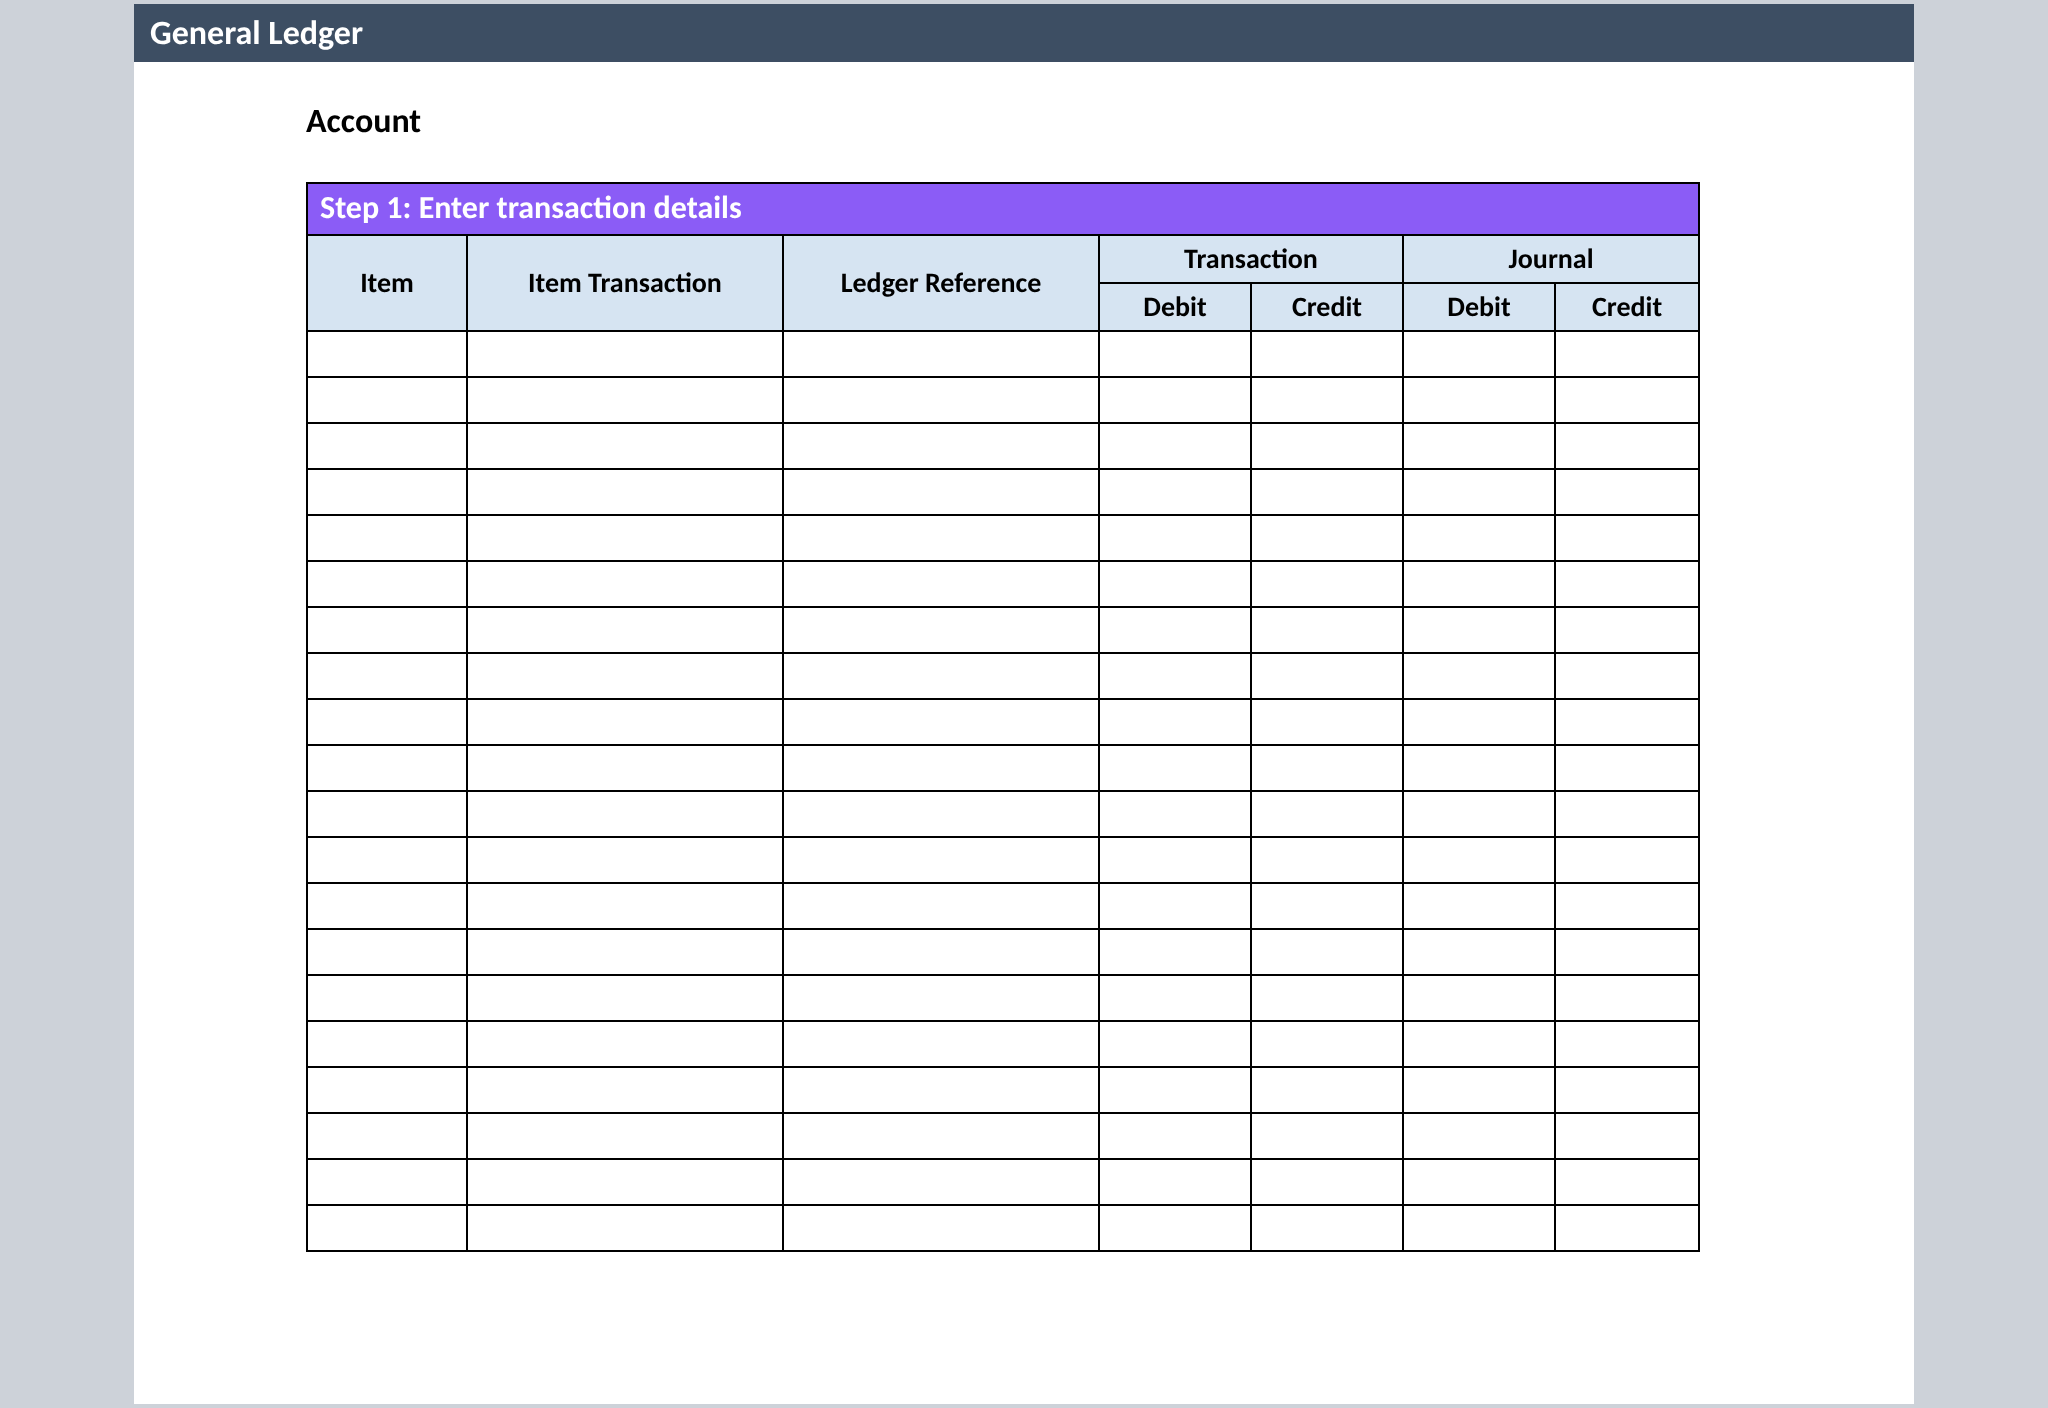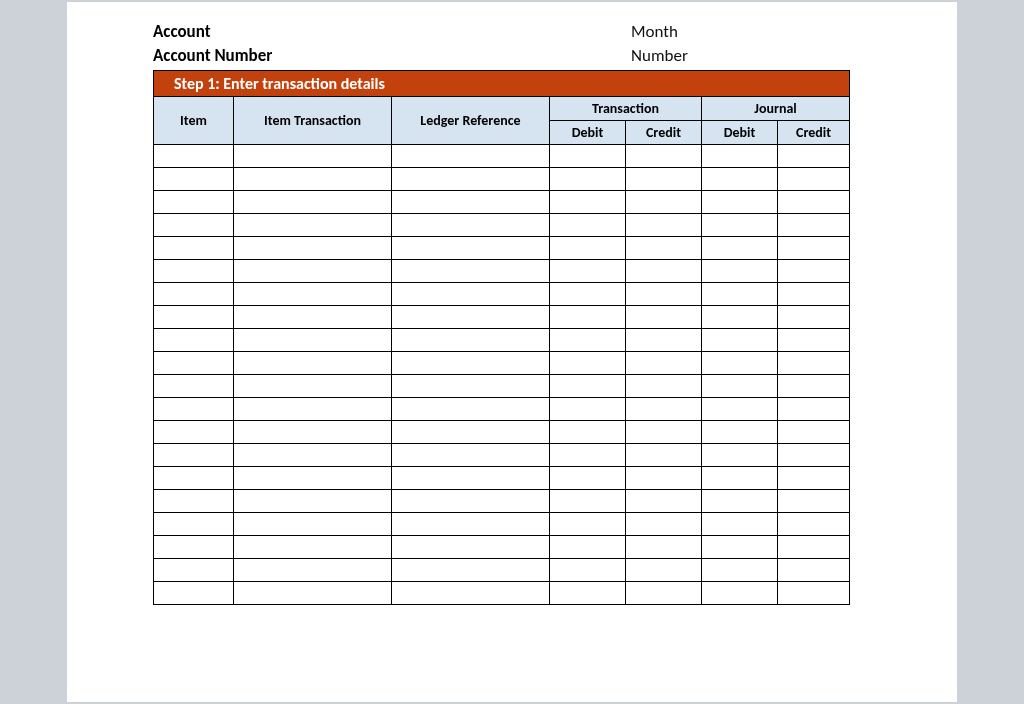--- a/index.html
+++ b/index.html
@@ -18,21 +18,22 @@
     }
     .title-bar {
       background: #3d4e63;
       color: #fff;
       font-weight: bold;
       font-size: 17px;
       padding: 4px 8px;
     }
     .meta {
       display: flex;
-      padding: 18px 0 2px 86px;
+      padding: 18px 0 18px 86px;
+      gap: 28px;
     }
     .meta-col {
       flex: 0 0 auto;
     }
     .meta-col.left  { width: 478px; }
     .meta-col.right { width: 250px; }
     .meta-label {
       font-weight: bold;
       font-size: 17px;
       line-height: 1.4;
@@ -45,25 +46,25 @@
     }
     .ledger-wrap {
       padding: 0 0 0 86px;
     }
     table.ledger {
       border-collapse: collapse;
       table-layout: fixed;
       width: 696px;
     }
     .step-head td {
-      background: #c2410c;
+      background: #8b5cf6;
       color: #fff;
       font-weight: bold;
       font-size: 16px;
-      padding: 3px 20px;
+      padding: 3px 6px;
       border: 1px solid #000;
     }
     .grp-head td, .col-head td {
       background: #d6e4f2;
       font-weight: bold;
       font-size: 14px;
       border: 1px solid #000;
       text-align: center;
       padding: 3px 4px;
     }
@@ -79,29 +80,25 @@
     col.c-ref    { width: 158px; }
     col.c-tdeb   { width: 76px; }
     col.c-tcred  { width: 76px; }
     col.c-bdeb   { width: 76px; }
     col.c-bcred  { width: 72px; }
   </style>
 </head>
 <body>
 
 <div class="page">
+  <div class="title-bar">General Ledger</div>
 
   <div class="meta">
     <div class="meta-col left">
       <div class="meta-label">Account</div>
-      <div class="meta-label">Account Number</div>
-    </div>
-    <div class="meta-col right">
-      <div class="meta-right">Month</div>
-      <div class="meta-right">Number</div>
     </div>
   </div>
 
   <div class="ledger-wrap">
     <table class="ledger">
       <colgroup>
         <col class="c-date">
           <col class="c-desc">
           <col class="c-ref">
         <col class="c-tdeb">

